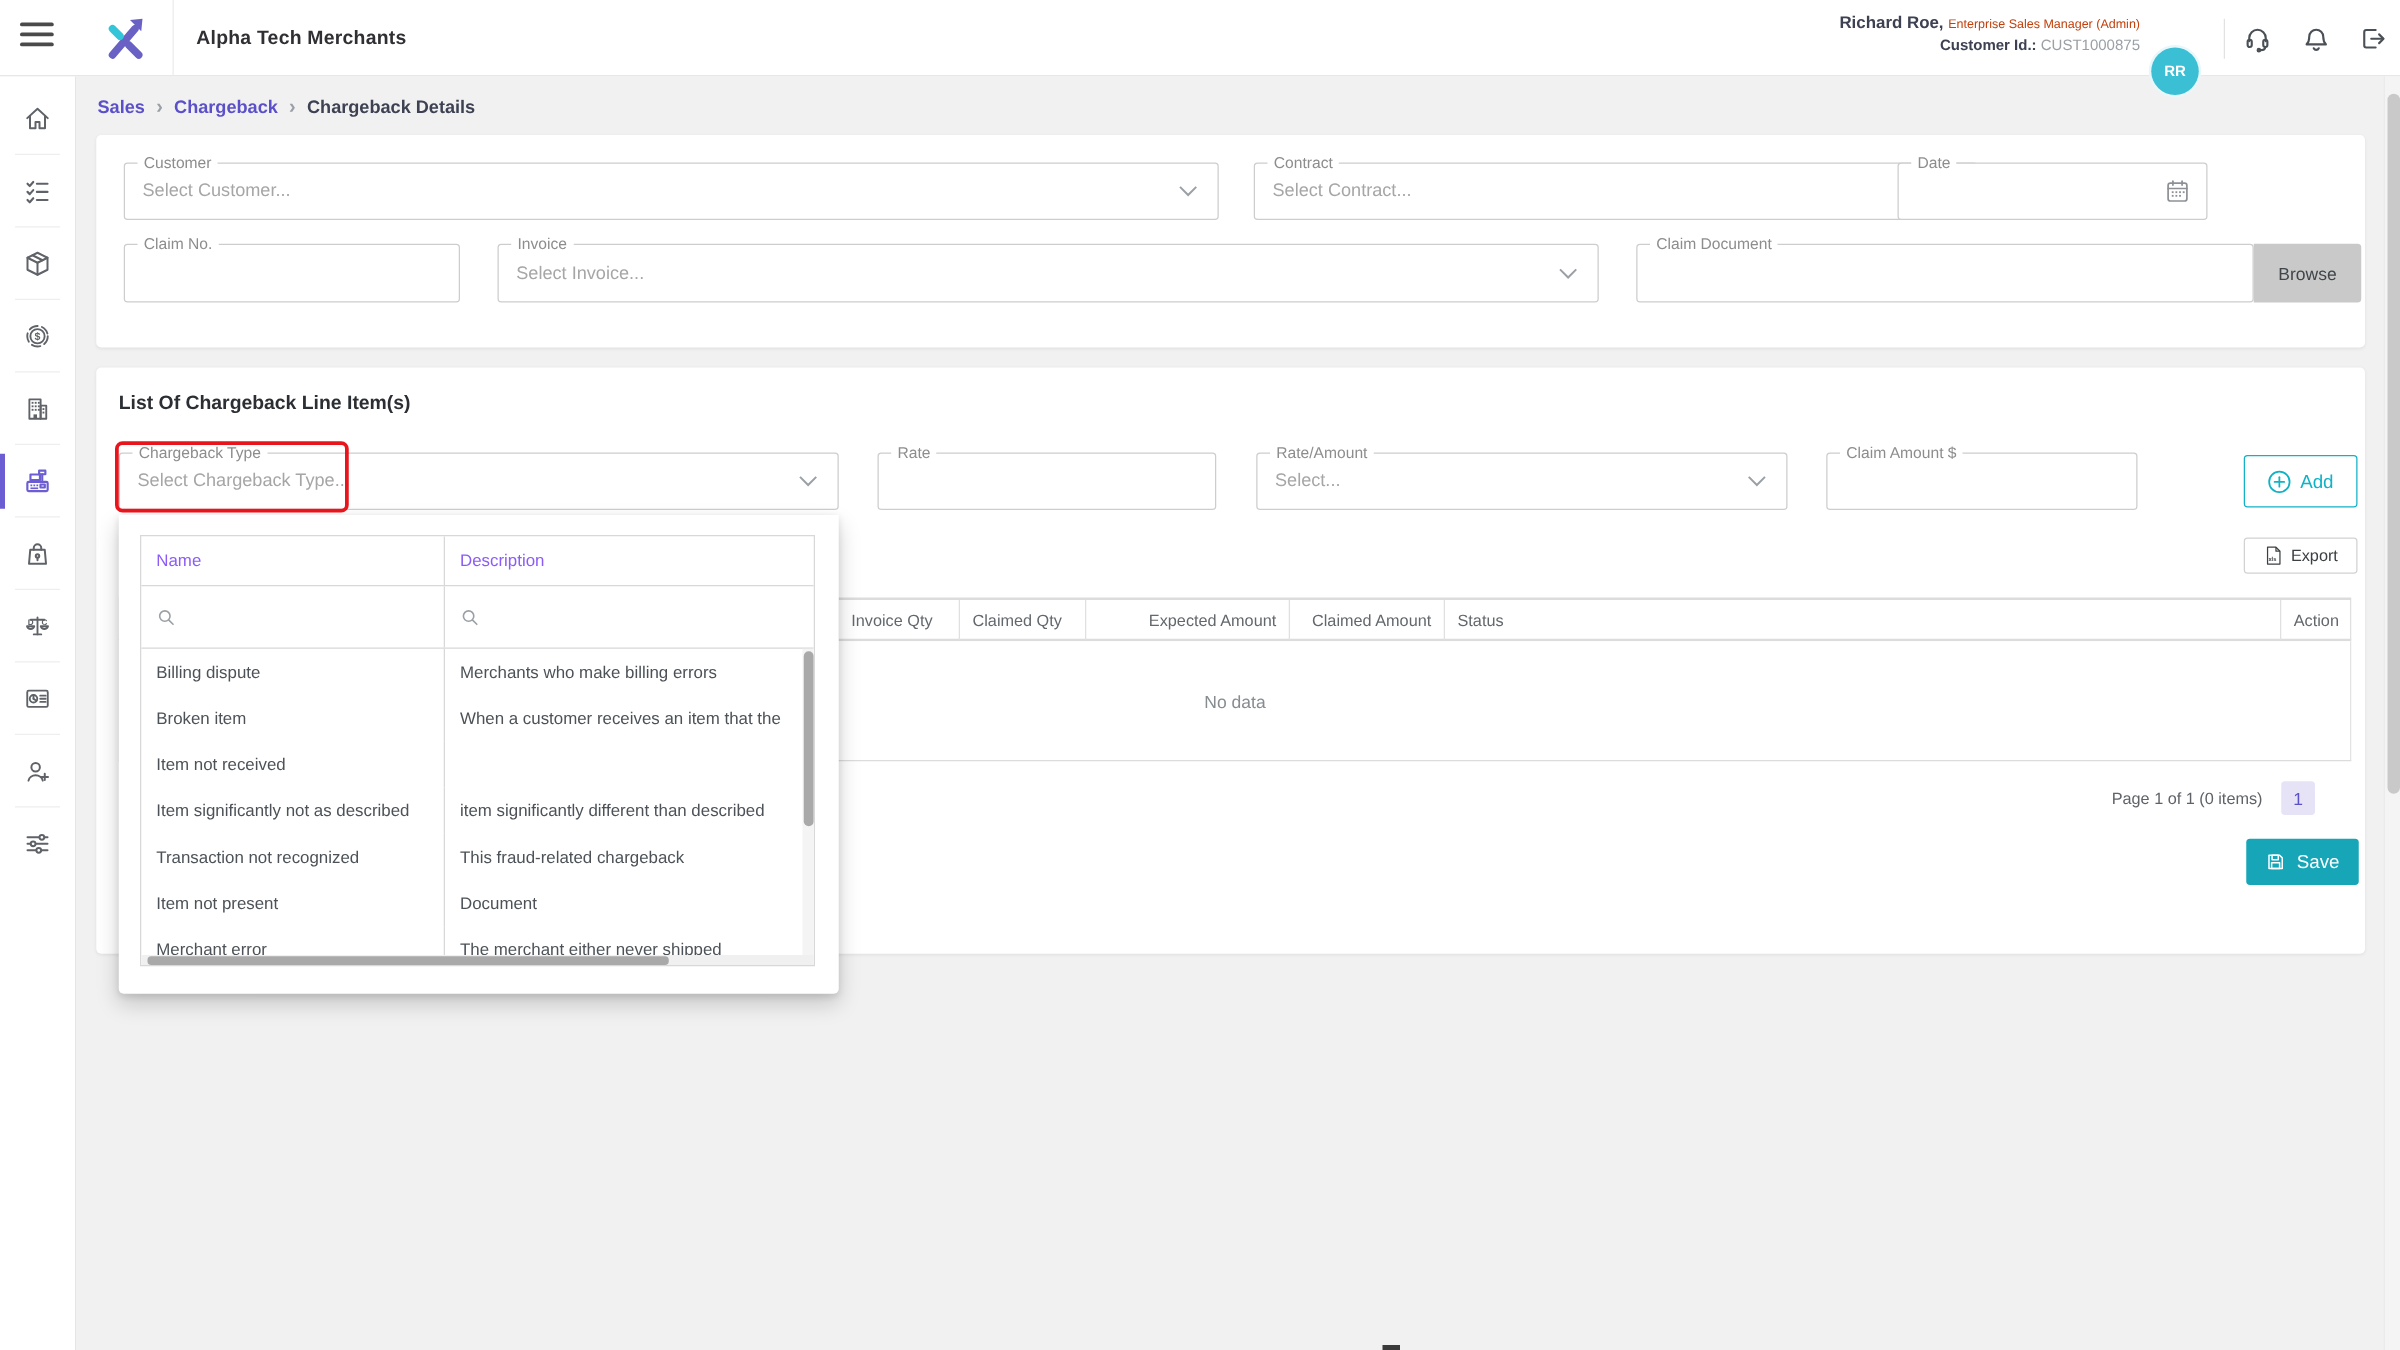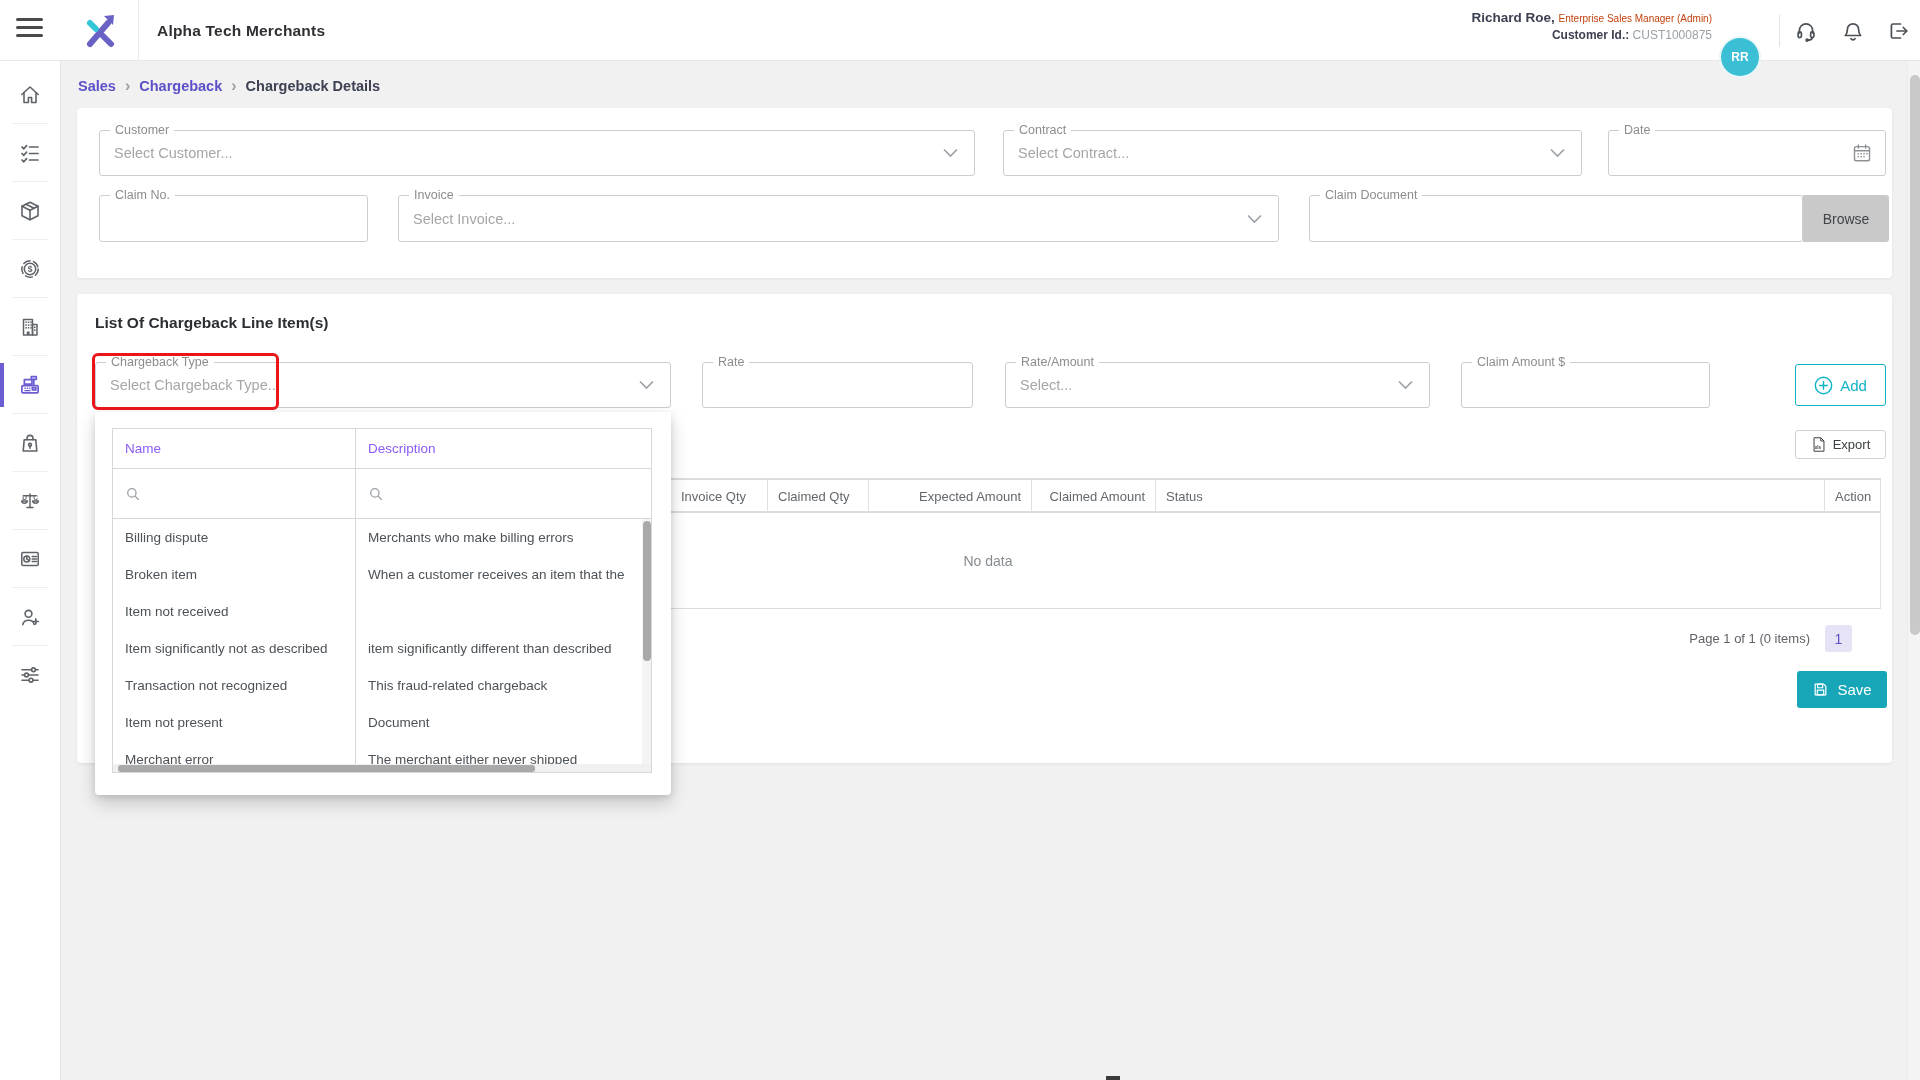--- a/index.html
+++ b/index.html
@@ -286,21 +286,21 @@
     </div>
 
     <div class="field" style="left:926px; top:22px; width:579px; height:46px;">
       <span class="field-label">Contract</span>
       <span class="field-ph">Select Contract...</span>
       <svg class="chev" width="15" height="9" viewBox="0 0 15 9" fill="none" stroke="currentColor" stroke-width="1.6">
           <path d="m1 1 6.5 6.5L14 1"></path>
         </svg>
     </div>
 
-    <div class="field" style="left:1531px; top:22px; width:278px; height:46px;">
+    <div class="field" style="left:1441px; top:22px; width:248px; height:46px;">
       <span class="field-label">Date</span>
       <svg class="cal-icon" width="22" height="22" viewBox="0 0 24 24" fill="none" stroke="currentColor" stroke-width="1.5" stroke-linecap="round" stroke-linejoin="round">
         <rect x="3.8" y="5" width="16.4" height="15.5" rx="2"></rect>
           <path d="M3.8 9.6h16.4"></path>
           <path d="M8 3.2v3.4"></path>
           <path d="M16 3.2v3.4"></path>
         <g fill="currentColor" stroke="none">
           <rect x="7" y="12" width="1.6" height="1.6"></rect>
             <rect x="10.2" y="12" width="1.6" height="1.6"></rect>
             <rect x="13.4" y="12" width="1.6" height="1.6"></rect>

